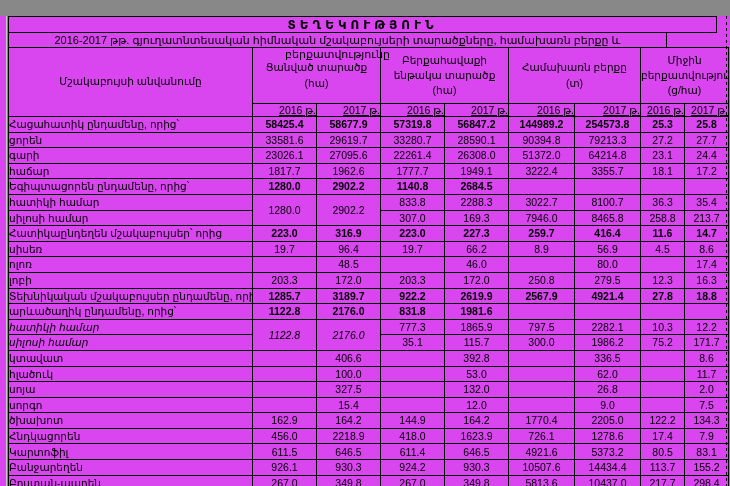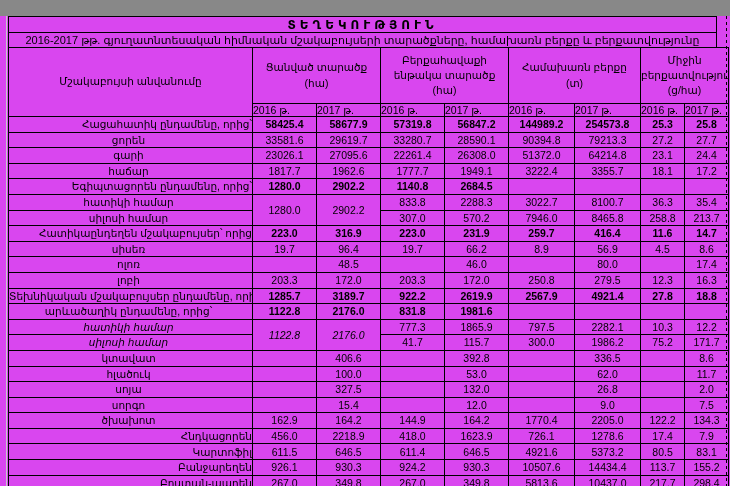--- a/index.html
+++ b/index.html
@@ -12,40 +12,40 @@
   .gridline-v {
     position:absolute; left:6px; top:0; width:1px; height:486px;
     background:#c8c8c8;
   }
   .title {
     position:absolute; left:8px; top:0; width:709px; height:17px;
     border:1px solid #000; text-align:center;
     font-weight:bold; font-size:12px; letter-spacing:4px; line-height:16px;
   }
   .subtitle {
-    position:absolute; left:8px; top:16px; width:709px; height:16px;
+    position:absolute; left:8px; top:16px; width:659px; height:16px;
     border:1px solid #000; text-align:center;
     font-size:11px; line-height:14px;
   }
   table.grid {
     position:absolute; left:8px; top:31px; width:720px;
     border-collapse:collapse; table-layout:fixed;
   }
   table.grid th, table.grid td {
     border:1px solid #000; padding:0; overflow:hidden;
     font-size:10.5px; font-weight:normal; white-space:nowrap;
   }
   thead tr.group-row th {
     height:56px; text-align:center; white-space:pre-line; line-height:1.45;
     vertical-align:middle;
   }
-  thead tr.year-row th { height:13px; text-align:left; }
+  thead tr.year-row th { height:13px; text-align:right;text-decoration:underline; }
   tbody td { height:15.6px; line-height:1; vertical-align:middle; }
-  td.name { text-align:right; padding-left:3px; }
-  td.name.right { text-align:center; padding-right:4px; }
+  td.name { text-align:left; padding-left:3px; }
+  td.name.right { text-align:left; padding-right:4px; }
   td.name.italic { font-style:italic; }
   td.val { text-align:center; }
   td.val.italic { font-style:italic; }
   tr.cat td.val { font-weight:bold; }
   tr.yellow td { height:9px; border-bottom:none; }
   .pagebreak {
     position:absolute; left:726px; top:0; width:1px; height:486px;
     background:repeating-linear-gradient(to bottom,#000 0 3px,transparent 3px 6px);
   }
 </style>
@@ -157,32 +157,32 @@
           <td class="val">833.8</td>
           <td class="val">2288.3</td>
           <td class="val">3022.7</td>
           <td class="val">8100.7</td>
           <td class="val">36.3</td>
           <td class="val">35.4</td>
         </tr>
         <tr>
           <td class="name right">սիլոսի համար</td>
           <td class="val">307.0</td>
-          <td class="val">570.2</td>
+          <td class="val">169.3</td>
           <td class="val">7946.0</td>
           <td class="val">8465.8</td>
           <td class="val">258.8</td>
           <td class="val">213.7</td>
         </tr>
         <tr class="cat">
           <td class="name">Հատիկաընդեղեն մշակաբույսեր՝ որից</td>
           <td class="val">223.0</td>
           <td class="val">316.9</td>
           <td class="val">223.0</td>
-          <td class="val">231.9</td>
+          <td class="val">227.3</td>
           <td class="val">259.7</td>
           <td class="val">416.4</td>
           <td class="val">11.6</td>
           <td class="val">14.7</td>
         </tr>
         <tr>
           <td class="name right">սիսեռ</td>
           <td class="val">19.7</td>
           <td class="val">96.4</td>
           <td class="val">19.7</td>
@@ -242,21 +242,21 @@
           <td class="val italic" rowspan="2">2176.0</td>
           <td class="val">777.3</td>
           <td class="val">1865.9</td>
           <td class="val">797.5</td>
           <td class="val">2282.1</td>
           <td class="val">10.3</td>
           <td class="val">12.2</td>
         </tr>
         <tr>
           <td class="name right italic">սիլոսի համար</td>
-          <td class="val">41.7</td>
+          <td class="val">35.1</td>
           <td class="val">115.7</td>
           <td class="val">300.0</td>
           <td class="val">1986.2</td>
           <td class="val">75.2</td>
           <td class="val">171.7</td>
         </tr>
         <tr>
           <td class="name right">կտավատ</td>
           <td class="val"></td>
           <td class="val">406.6</td>

